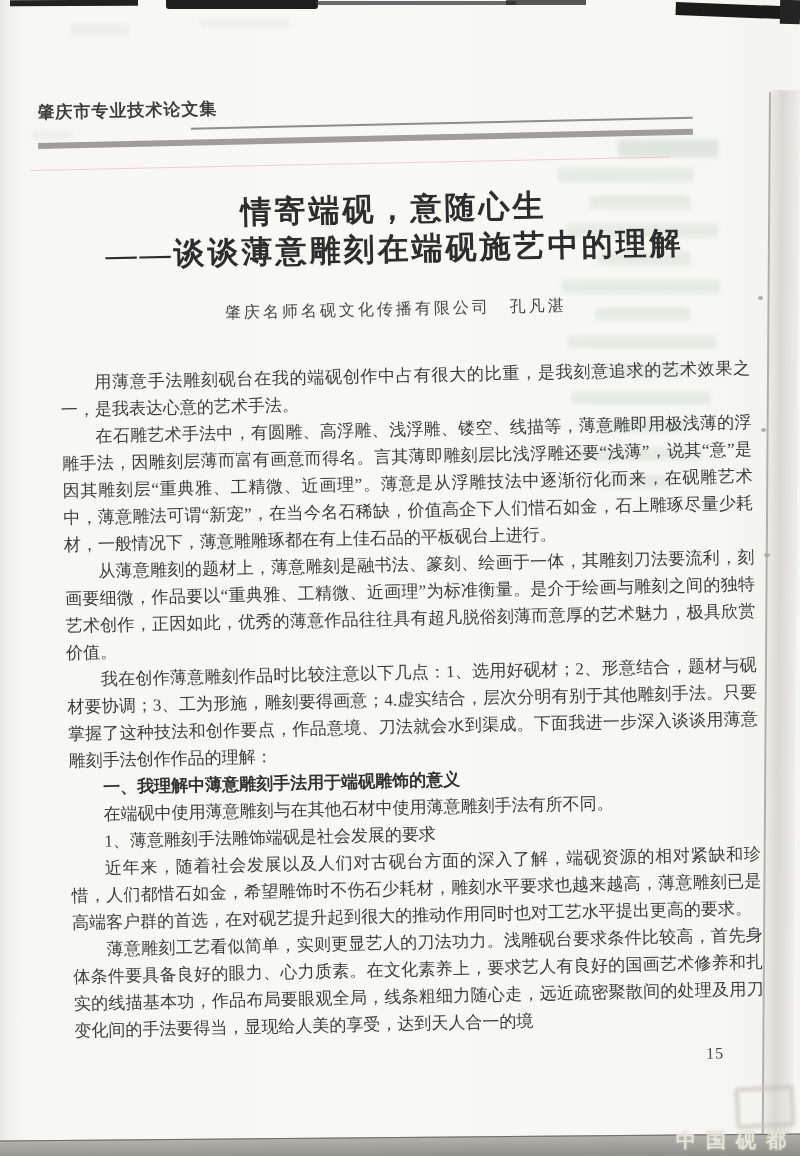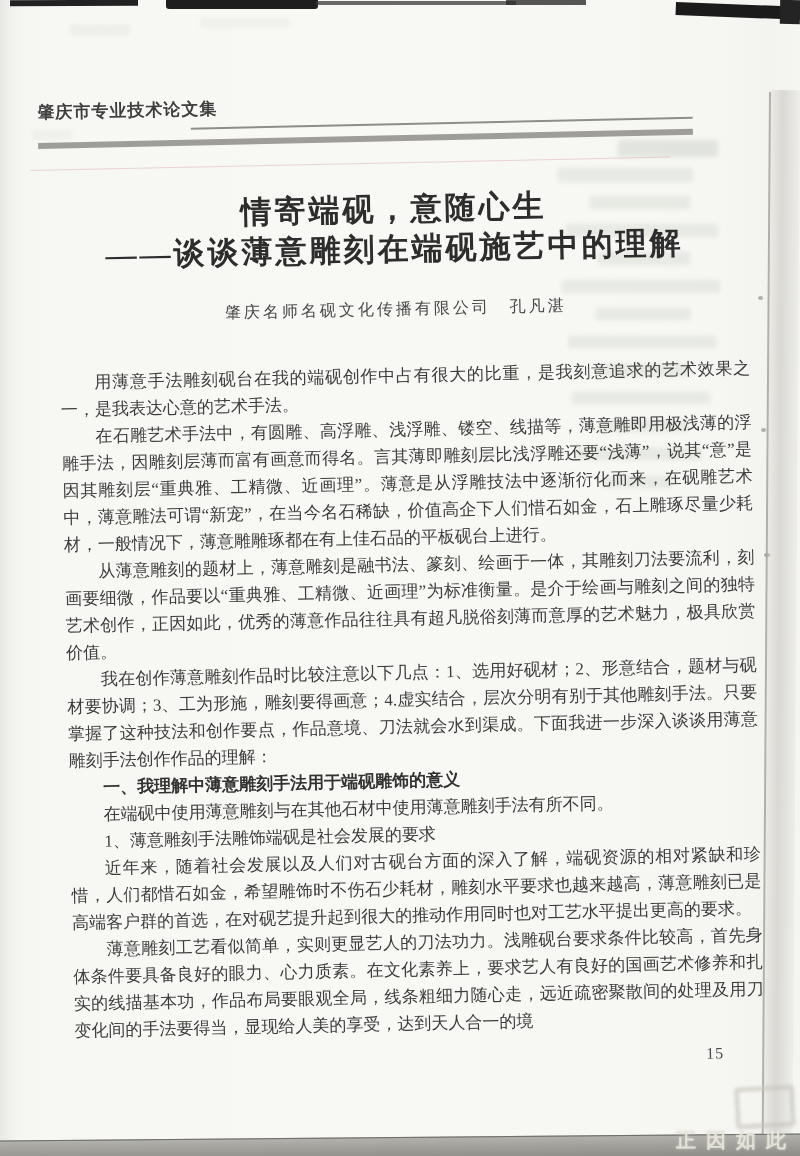--- a/index.html
+++ b/index.html
@@ -113,15 +113,15 @@
   <div class="dot" style="left:761px;top:428px;width:5px;height:4px;"></div>
   <div class="dot" style="left:764px;top:553px;width:6px;height:4px;"></div>
 
   <div class="pink-line"></div>
 
   <div class="edge-line"></div>
   <div class="edge-band"></div>
 
   <div class="bottom-band"></div>
   <div class="seal"></div>
-  <div class="watermark">正因如此</div>
+  <div class="watermark">中国砚都</div>
 
 </div>
 
 </body></html>

